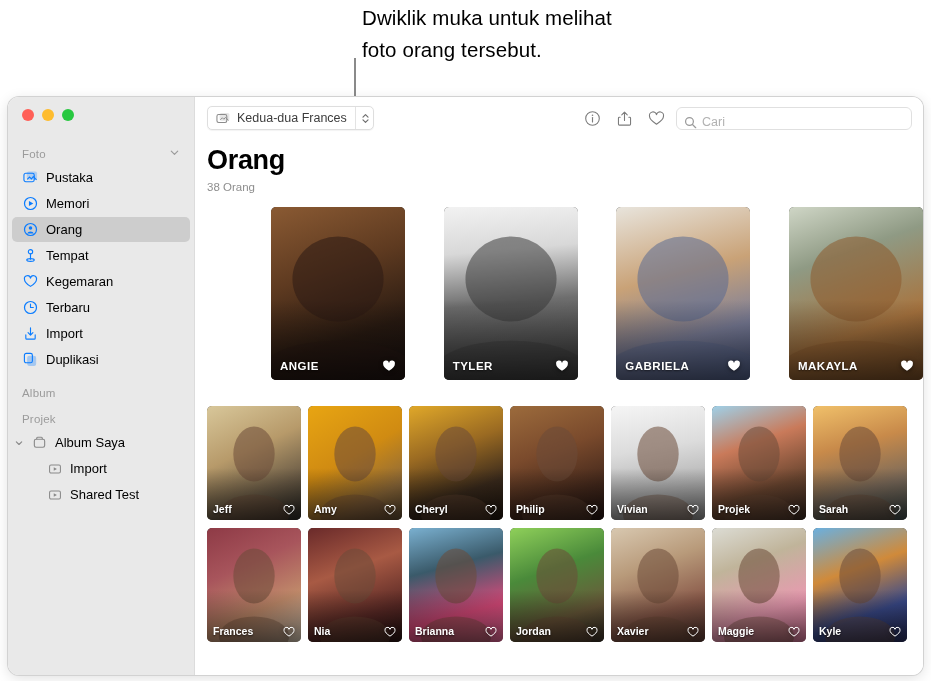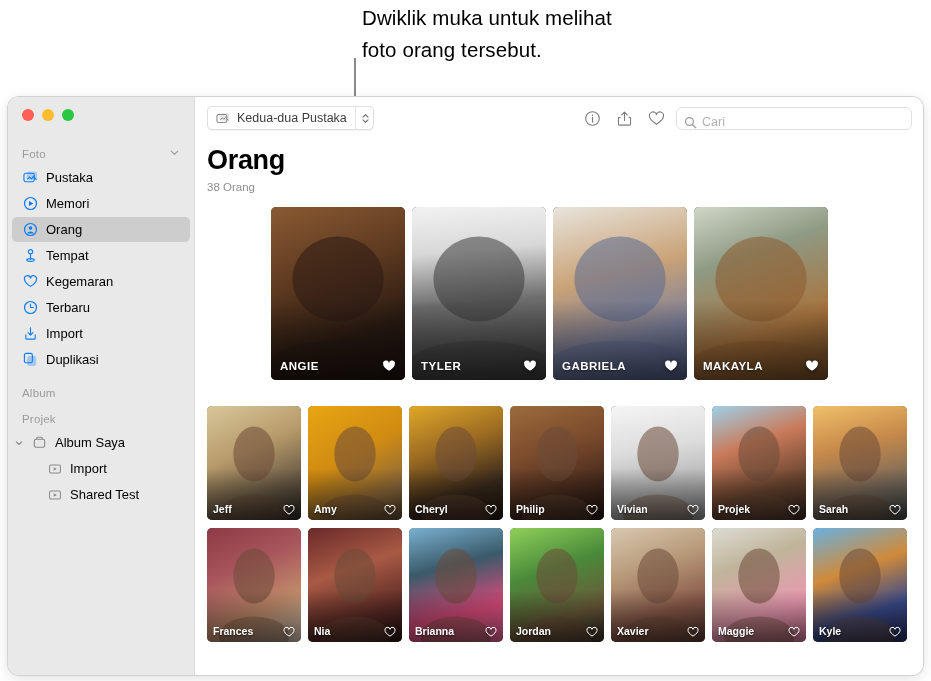--- a/index.html
+++ b/index.html
@@ -127,20 +127,21 @@
   }
   .page-sub {
     padding: 5px 0 0 12px;
     font-size: 11.5px; color: #8e8e8e;
   }
 
   
   .grid-top {
     display: flex; gap: 7px;
     padding: 14px 0 12px 76px;
+    justify-content: space-between;
   }
   .tile-lg {
     position: relative; width: 134px; height: 173px;
     border-radius: 5px; overflow: hidden; flex: none;
     background: #333;
   }
   .grid-sm {
     display: flex; gap: 7px;
     padding: 14px 0 0 12px;
   }
@@ -337,21 +338,21 @@
 
       <div class="toolbar">
         <div class="lib-popup">
           <span class="stack-ico">
             <svg width="15" height="15" viewBox="0 0 16 16">
                 <rect x="1" y="3.8" width="10.5" height="8.4" rx="1.8" fill="none" stroke="currentColor" stroke-width="1.15"></rect>
                 <rect x="3.8" y="2" width="10.5" height="8.4" rx="1.8" fill="currentColor" opacity=".22"></rect>
                 <path d="M4.6 9.4 L6.8 7.2 L8.4 8.8 L10 6.9 L13.4 10" fill="none" stroke="currentColor" stroke-width="1.05"></path>
               </svg>
           </span>
-          <span>Kedua-dua Pustaka</span>
+          <span>Kedua-dua Frances</span>
           <span class="steppers">
             <svg width="9" height="15" viewBox="0 0 10 16">
                 <path d="M2.2 6.4 L5 3.6 L7.8 6.4" fill="none" stroke="currentColor" stroke-width="1.3" stroke-linecap="round" stroke-linejoin="round"></path>
                 <path d="M2.2 9.6 L5 12.4 L7.8 9.6" fill="none" stroke="currentColor" stroke-width="1.3" stroke-linecap="round" stroke-linejoin="round"></path>
               </svg>
           </span>
         </div>
 
         <div class="spacer"></div>
 

